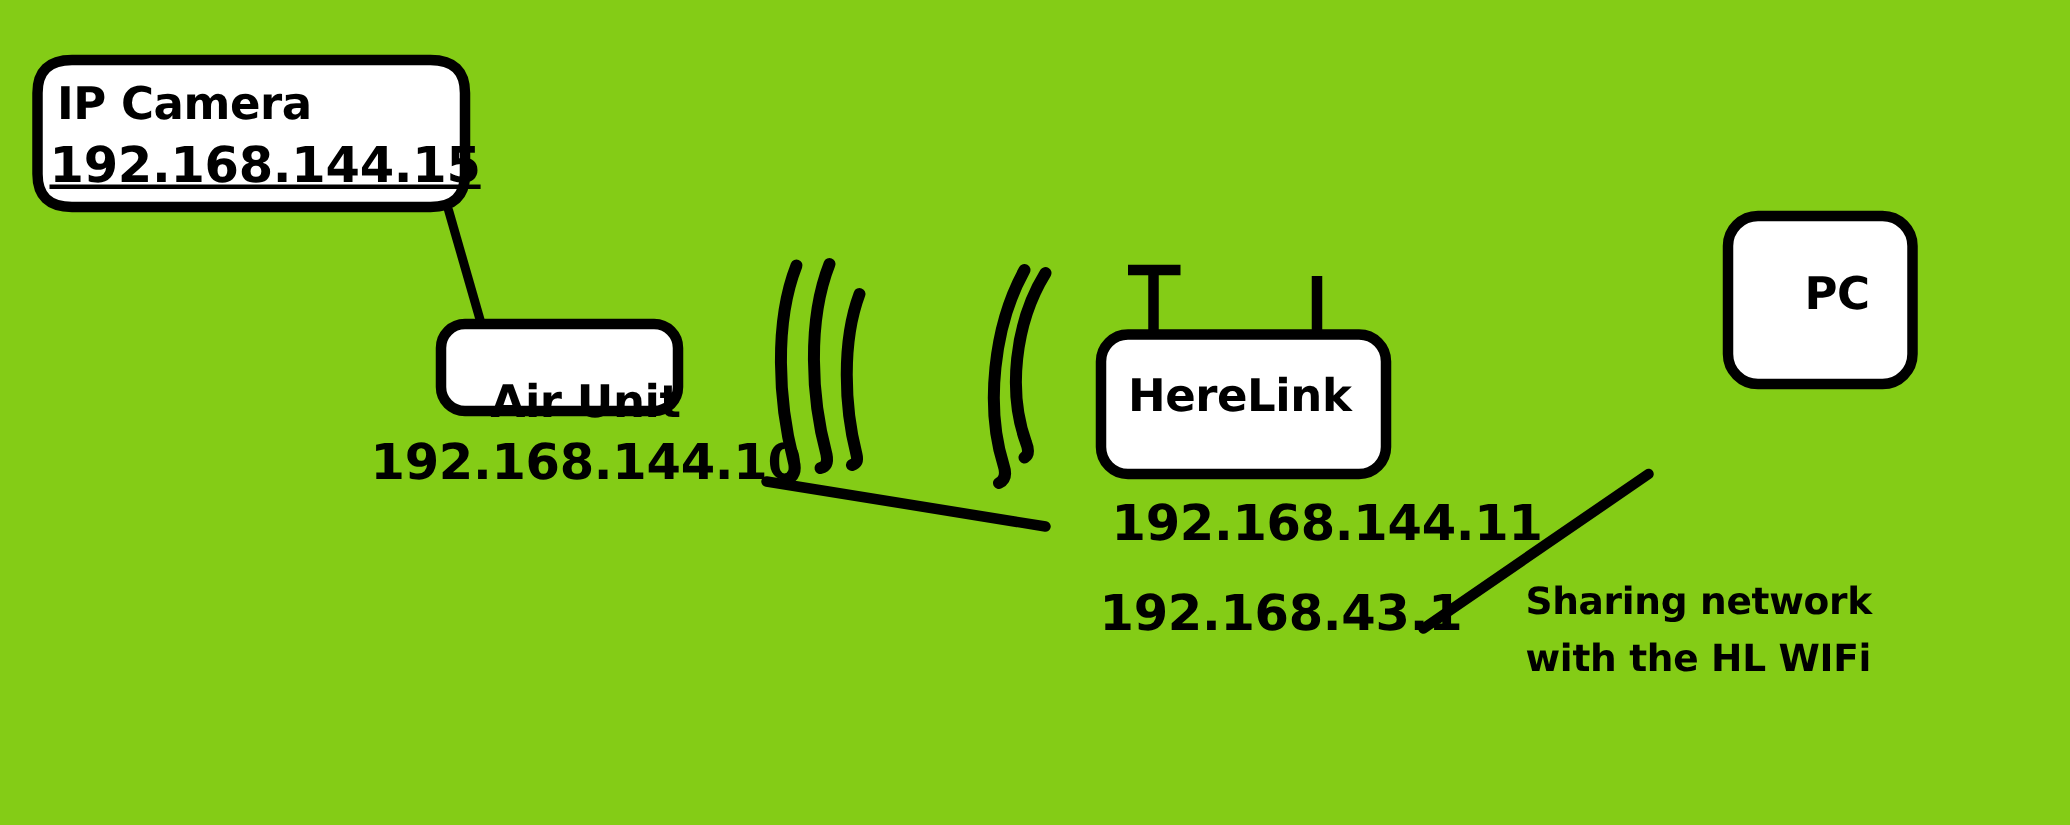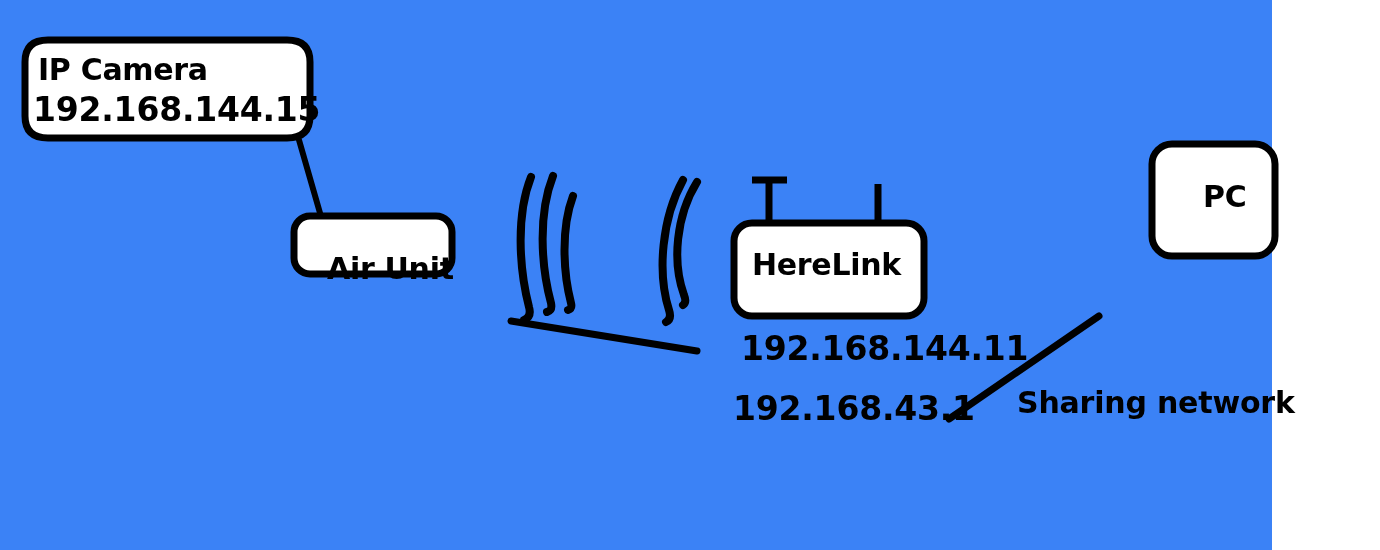--- a/index.html
+++ b/index.html
@@ -8,23 +8,23 @@
     background: #ffffff;
   }
   body {
     width: 1380px;
     height: 550px;
     overflow: hidden;
     font-family: "DejaVu Sans", sans-serif;
   }
   #diagram-root {
     position: relative;
-    width: 1272px;
+    width: 1380px;
     height: 550px;
-    background: #3b82f6;
+    background: #84cc16;
   }
   #diagram-svg {
     position: absolute;
     left: 0;
     top: 0;
     width: 1380px;
     height: 550px;
   }
   .node-label, .ip-label, .note-line {
     position: absolute;
@@ -36,26 +36,26 @@
   }
   .node-label {
     font-size: 30px;
     letter-spacing: -0.3px;
   }
   .ip-label {
     font-size: 33px;
     letter-spacing: -0.2px;
   }
   .note-line {
-    font-size: 30px;
+    font-size: 25px;
     letter-spacing: -0.2px;
   }
   
   #label-ipcam-title   { left: 38px;  top: 55px; }
-  #label-ipcam-ip      { left: 33px;  top: 93px;  font-size: 33px; }
+  #label-ipcam-ip      { left: 33px;  top: 93px;  font-size: 33px; text-decoration: underline; }
   #label-airunit       { left: 327px; top: 230px; margin-top: 24px; }
   #label-herelink      { left: 752px; top: 250px; text-align: right; }
   #label-pc            { left: 1203px; top: 182px; }
 
   
   #ip-airunit   { left: 247px;  top: 291px; }
   #ip-herelink  { left: 741px;  top: 332px; }
   #ip-herelink2 { left: 733px;  top: 392px; }
   #ip-pc        { left: 1093px; top: 281px; }
 
@@ -111,22 +111,24 @@
     <g>
       <rect x="1152" y="144" width="123" height="112" rx="20" ry="20" fill="#ffffff" stroke="#000000" stroke-width="7"></rect>
     </g>
 
   </svg>
 
   <div class="node-label" id="label-ipcam-title">IP Camera</div>
   <div class="node-label ip-label" id="label-ipcam-ip">192.168.144.15</div>
 
   <div class="node-label" id="label-airunit">Air Unit</div>
+  <div class="ip-label" id="ip-airunit">192.168.144.10</div>
 
   <div class="node-label" id="label-herelink">HereLink</div>
   <div class="ip-label" id="ip-herelink">192.168.144.11</div>
   <div class="ip-label" id="ip-herelink2">192.168.43.1</div>
 
   <div class="node-label" id="label-pc">PC</div>
 
   <div class="note-line" id="note-line-0">Sharing network</div>
+  <div class="note-line" id="note-line-1">with the HL WIFi</div>
 
 </div>
 
 </body></html>

